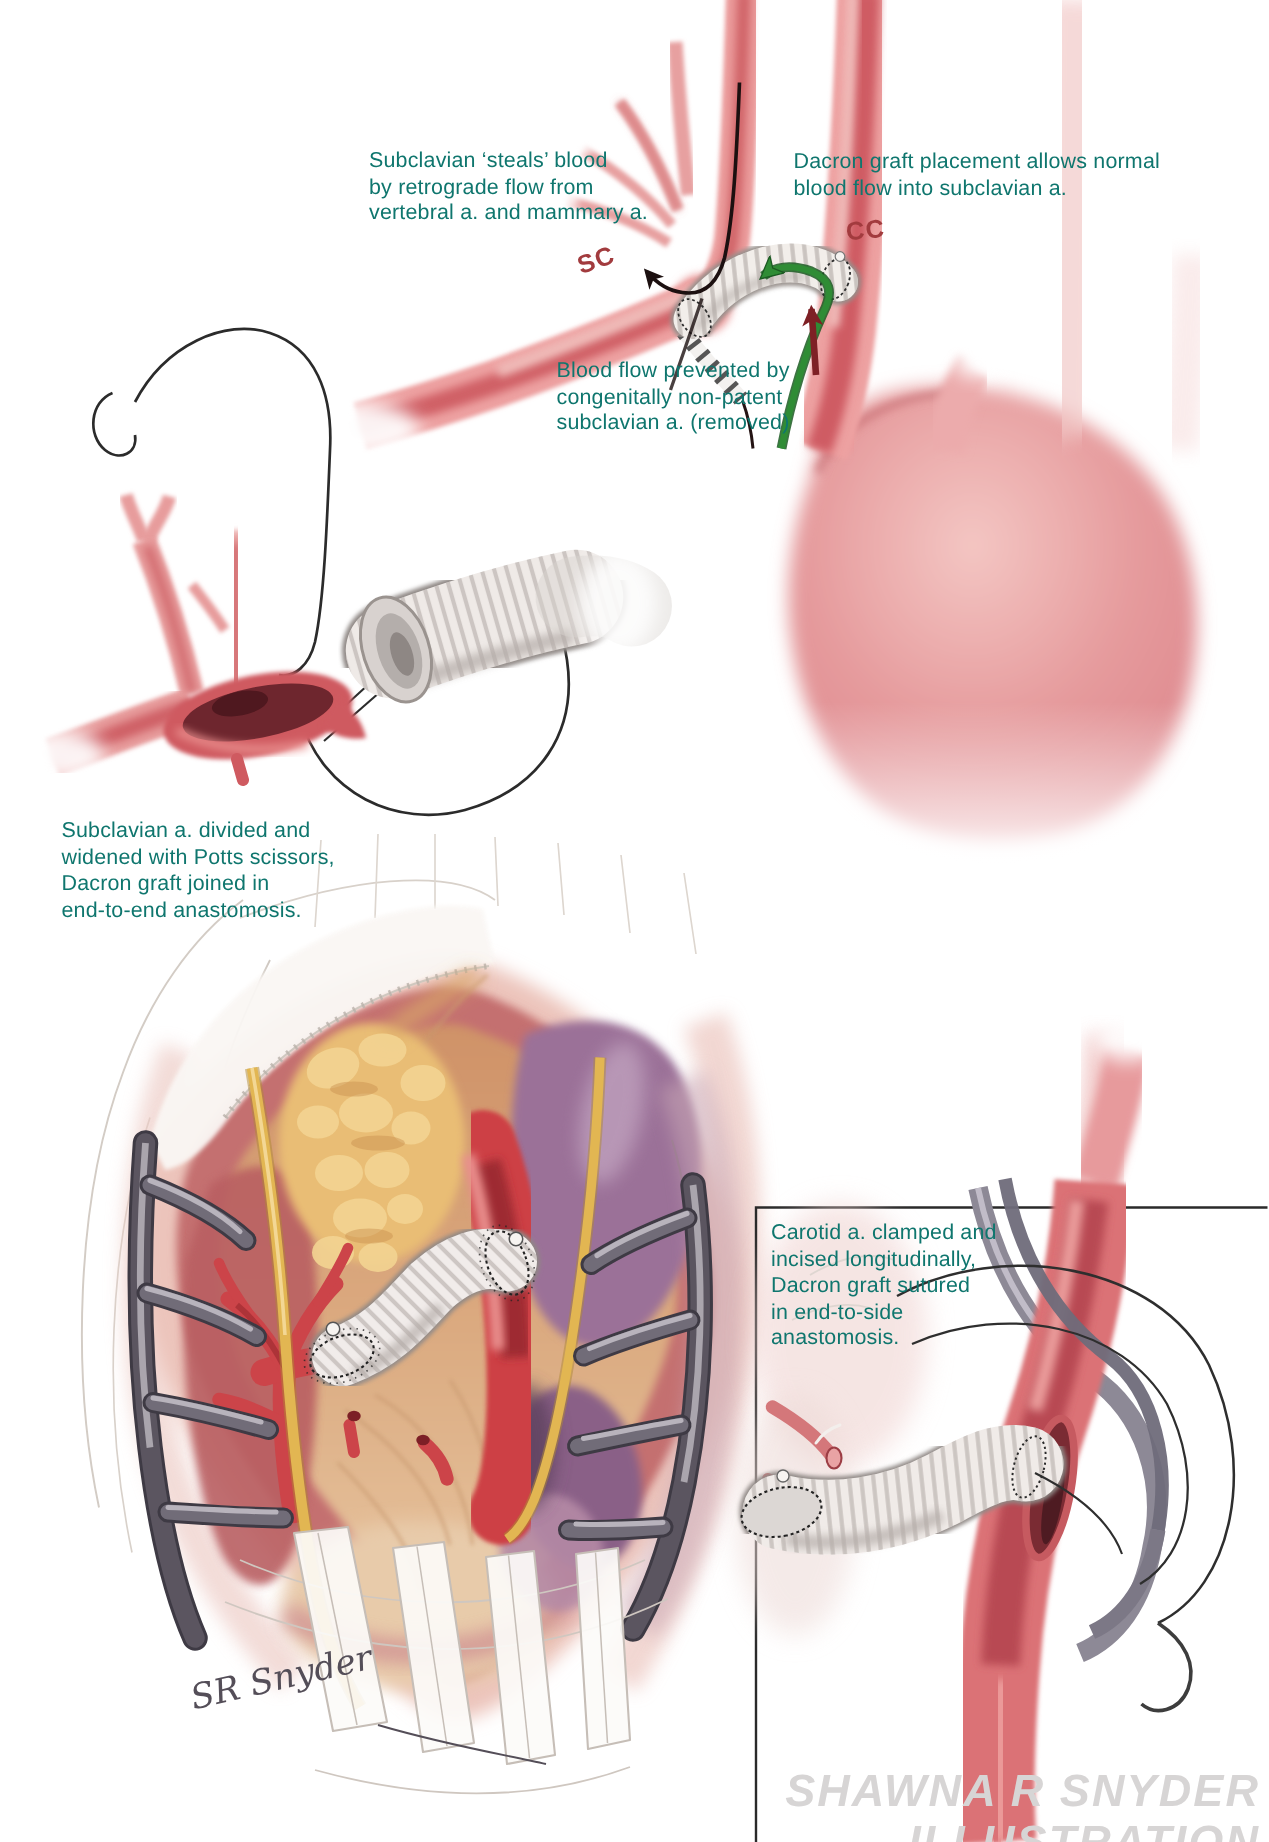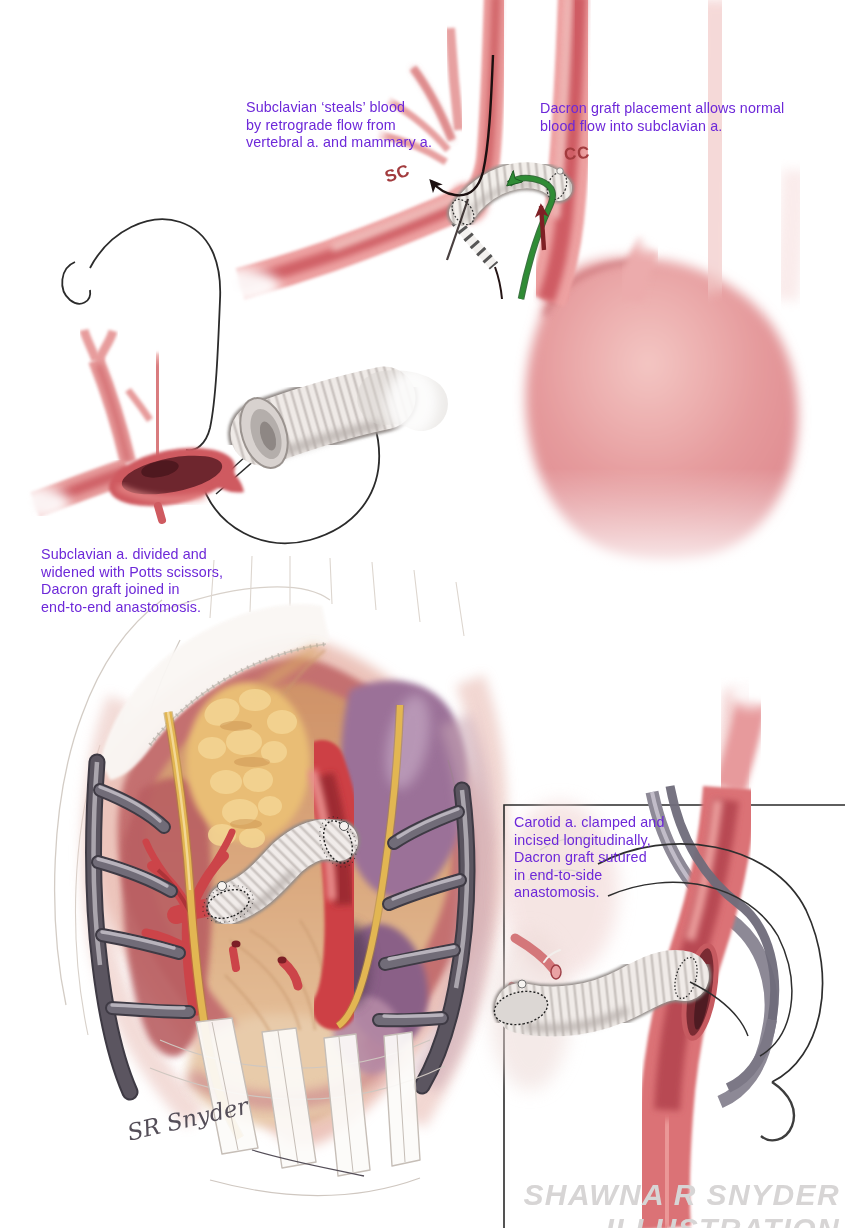--- a/index.html
+++ b/index.html
@@ -1,26 +1,26 @@
 <!DOCTYPE html>
 <html><head>
 <meta charset="utf-8">
 <style>
   html,body{margin:0;padding:0;background:#fff;}
   #canvas{position:relative;width:846px;height:1228px;background:#ffffff;overflow:hidden;
           font-family:"Liberation Sans",sans-serif;}
   #artwork{position:absolute;left:0;top:0;}
-  .caption{position:absolute;white-space:pre-line;color:#6d28d9;
+  .caption{position:absolute;white-space:pre-line;color:#0f766e;
            font:400 14.3px/17.6px "Liberation Sans",sans-serif;letter-spacing:.12px;}
   .vessel-label{position:absolute;color:#a23b3e;font:700 17px "Liberation Sans",sans-serif;
                 letter-spacing:.8px;}
   #label-sc{left:385px;top:164px;transform:rotate(-19deg);}
   #label-cc{left:564px;top:144px;transform:rotate(-5deg);}
   #cap-steal{left:246px;top:99px;}
-  #cap-graft-placement{left:540px;top:100px;}
+  #cap-graft-placement{left:529px;top:100px;}
   #cap-prevented{left:371px;top:239px;}
   #cap-divided{left:41px;top:546px;}
   #cap-carotid{left:514px;top:814px;width:178px;}
   #watermark{position:absolute;left:362px;top:1178px;width:478px;text-align:right;
              color:#d7d5d5;font:700 italic 30px "Liberation Sans",sans-serif;letter-spacing:1.4px;}
   #signature{position:absolute;left:126px;top:1106px;color:#544e58;
              font:italic 23px "DejaVu Serif",serif;transform:rotate(-13deg);}
 </style>
 </head>
 <body>
@@ -422,20 +422,23 @@
       <path d="M772,1082 C790,1094 798,1110 792,1126 C786,1141 770,1144 761,1136" stroke="#3d3d3d" stroke-width="2.4"></path>
     </g>
   </g>
 </svg>
 
   <div id="cap-steal" class="caption">Subclavian ‘steals’ blood
 by retrograde flow from
 vertebral a. and mammary a.</div>
   <div id="cap-graft-placement" class="caption">Dacron graft placement allows normal
 blood flow into subclavian a.</div>
+  <div id="cap-prevented" class="caption">Blood flow prevented by
+congenitally non-patent
+subclavian a. (removed)</div>
   <div id="cap-carotid" class="caption">Carotid a. clamped and
 incised longitudinally,
 Dacron graft sutured
 in end-to-side
 anastomosis.</div>
   <div id="cap-divided" class="caption">Subclavian a. divided and
 widened with Potts scissors,
 Dacron graft joined in
 end-to-end anastomosis.</div>
 

